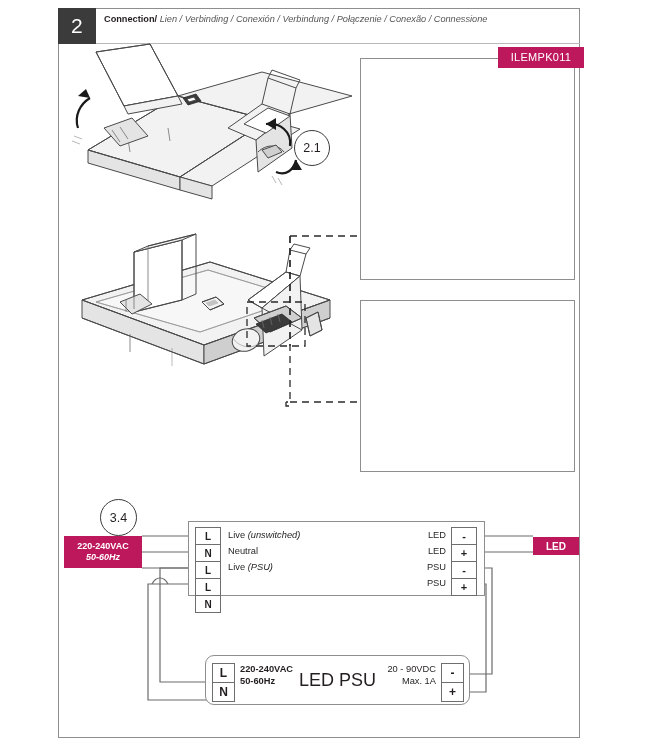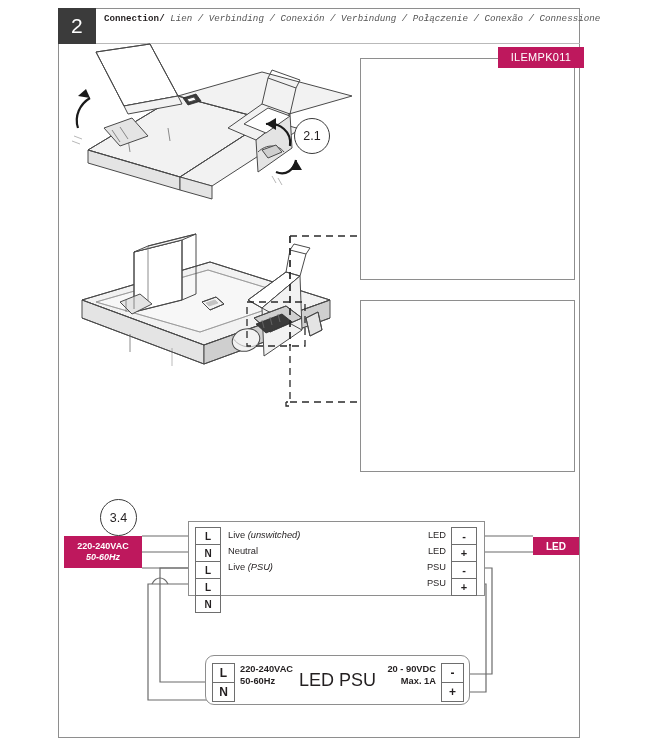--- a/index.html
+++ b/index.html
@@ -8,30 +8,30 @@
 
   
   #page-frame{position:absolute;left:58px;top:8px;width:522px;height:730px;
               border:1px solid #8e8e8e;background:#fff;box-sizing:border-box;}
 
   
   #step-badge{position:absolute;left:58px;top:8px;width:38px;height:36px;
               background:#3b3b3b;color:#fff;font-size:21px;font-weight:300;
               display:flex;align-items:center;justify-content:center;letter-spacing:.5px;}
   #header-text{position:absolute;left:104px;top:9px;width:450px;height:20px;
-               font-size:9.2px;line-height:20px;white-space:nowrap;color:#3b3b3b;font-family:Liberation Mono, monospace;}
+               font-size:9.2px;line-height:20px;white-space:nowrap;color:#3b3b3b;}
   #header-text .b{font-weight:bold;color:#231f20;}
   #header-text .i{font-style:italic;color:#555;}
   #header-rule{position:absolute;left:96px;top:43px;width:484px;height:1px;background:#b9b9b9;}
 
   
   .bubble{position:absolute;border:1.4px solid #3b3b3b;border-radius:50%;
           background:#fff;display:flex;align-items:center;justify-content:center;
           font-size:12.5px;color:#231f20;}
-  #bubble-21{left:294px;top:118px;width:34px;height:34px;}
+  #bubble-21{left:294px;top:130px;width:34px;height:34px;}
   #bubble-22{left:371px;top:70px;width:32px;height:32px;font-size:12px;}
   #bubble-23{left:371px;top:310px;width:32px;height:32px;font-size:12px;}
   #bubble-24{left:100px;top:499px;width:35px;height:35px;}
 
   
   .panel{position:absolute;border:1px solid #8e8e8e;background:#fff;box-sizing:border-box;}
   #panel-22{left:360px;top:58px;width:215px;height:222px;}
   #panel-23{left:360px;top:300px;width:215px;height:172px;}
 
   
@@ -85,21 +85,21 @@
   #psu-term{position:absolute;left:212px;top:663px;width:23px;}
   #psu-term .cell{height:18px;border:1px solid #6e6e6e;margin-top:-1px;background:#fff;
                   display:flex;align-items:center;justify-content:center;
                   font-size:12px;font-weight:bold;}
   #psu-term .cell:first-child{margin-top:0;}
   #psu-in{position:absolute;left:240px;top:663px;font-size:9.3px;line-height:12px;
           font-weight:bold;color:#231f20;white-space:nowrap;}
   #psu-title{position:absolute;left:205px;top:670px;width:265px;text-align:center;
              font-size:18px;color:#231f20;}
   #psu-out{position:absolute;left:373px;top:663px;width:63px;text-align:right;
-           font-size:9.3px;line-height:12px;font-weight:bold;color:#231f20;white-space:nowrap;}
+           font-size:9.3px;line-height:12px;font-weight:normal;color:#231f20;white-space:nowrap;}
   #psu-oterm{position:absolute;left:441px;top:663px;width:23px;}
   #psu-oterm .cell{height:18px;border:1px solid #6e6e6e;margin-top:-1px;background:#fff;
                    display:flex;align-items:center;justify-content:center;
                    font-size:12px;font-weight:bold;}
   #psu-oterm .cell:first-child{margin-top:0;}
 </style>
 </head>
 <body>
 
 <div id="page-frame"></div>

